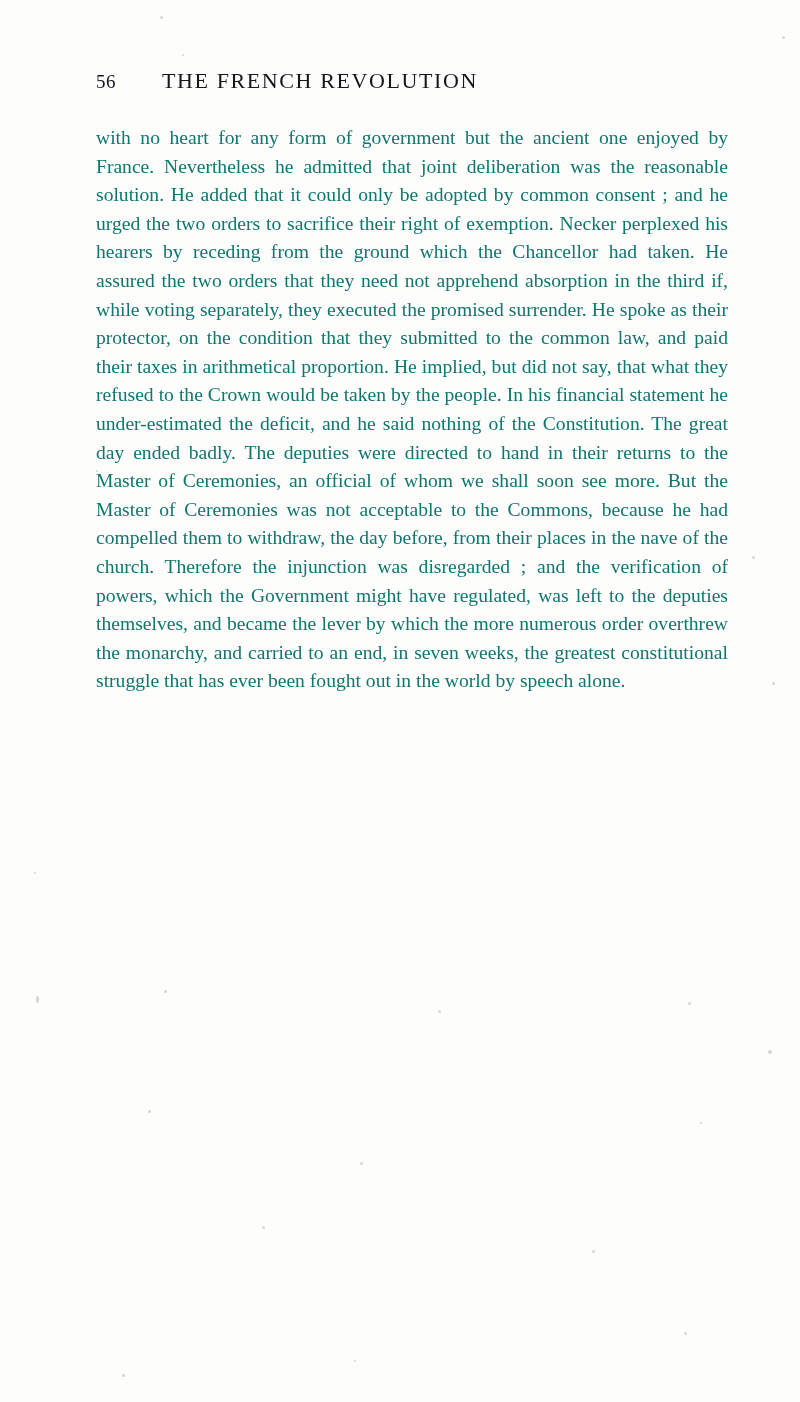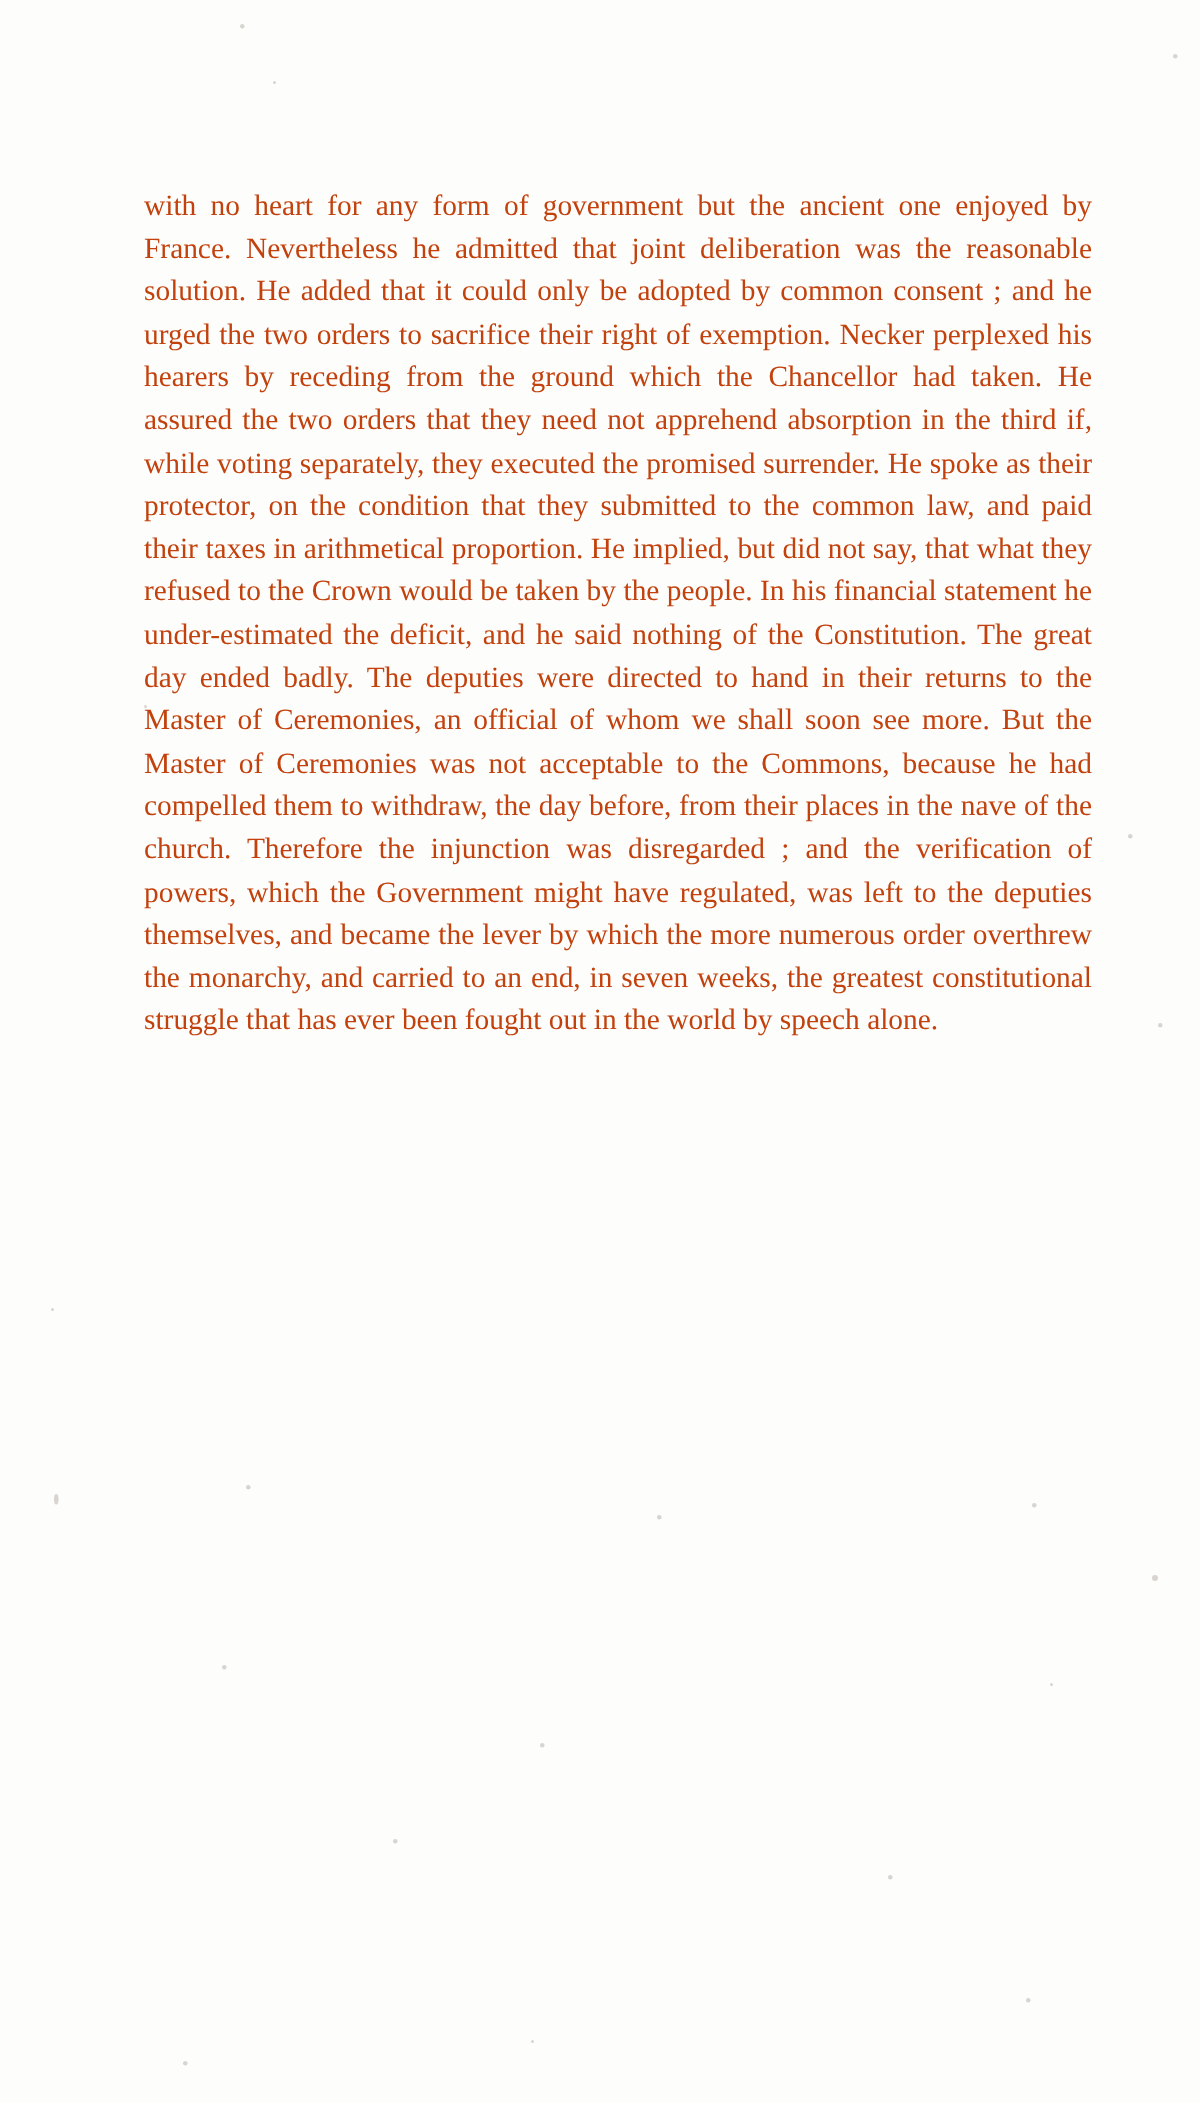--- a/index.html
+++ b/index.html
@@ -53,36 +53,40 @@
 
   .body-text {
     position: absolute;
     top: 124px;
     left: 96px;
     width: 632px;
     font-size: 19.6px;
     line-height: 28.6px;
     text-align: justify;
     text-justify: inter-word;
-    color: #c2410c;
+    color: #0f766e;
     hyphens: none;
   }
   .body-text p {
     margin: 0;
   }
   .last-line-block {
     
     text-align-last: left;
   }
 </style>
 </head>
 <body>
 
 <div class="page">
 
+  <div class="header">
+    <div class="folio">56</div>
+    <div class="running-title">THE FRENCH REVOLUTION</div>
+  </div>
 
   <div class="body-text last-line-block">
     <p>with no heart for any form of government but the ancient one enjoyed by France.   Nevertheless he admitted that joint deliberation was the reasonable solution.   He added that it could only be adopted by common consent ; and he urged the two orders to sacrifice their right of exemption.   Necker perplexed his hearers by receding from the ground which the Chancellor had taken.   He assured the two orders that they need not apprehend absorption in the third if, while voting separately, they executed the promised surrender.   He spoke as their protector, on the condition that they submitted to the common law, and paid their taxes in arithmetical proportion.   He implied, but did not say, that what they refused to the Crown would be taken by the people.   In his financial statement he under-estimated the deficit, and he said nothing of the Constitution.   The great day ended badly.   The deputies were directed to hand in their returns to the Master of Ceremonies, an official of whom we shall soon see more. But the Master of Ceremonies was not acceptable to the Commons, because he had compelled them to withdraw, the day before, from their places in the nave of the church. Therefore the injunction was disregarded ;  and the verification of powers, which the Government might have regulated, was left to the deputies themselves, and became the lever by which the more numerous order overthrew the monarchy, and carried to an end, in seven weeks, the greatest constitutional struggle that has ever been fought out in the world by speech alone.</p>
   </div>
 
   <div class="speck" style="left:160px; top:16px; width:3px; height:3px;"></div>
   <div class="speck" style="left:782px; top:36px; width:3px; height:3px;"></div>
   <div class="speck" style="left:182px; top:54px; width:2px; height:2px;"></div>
   <div class="speck" style="left:96px; top:470px; width:2px; height:2px;"></div>
   <div class="speck" style="left:752px; top:556px; width:3px; height:3px;"></div>

